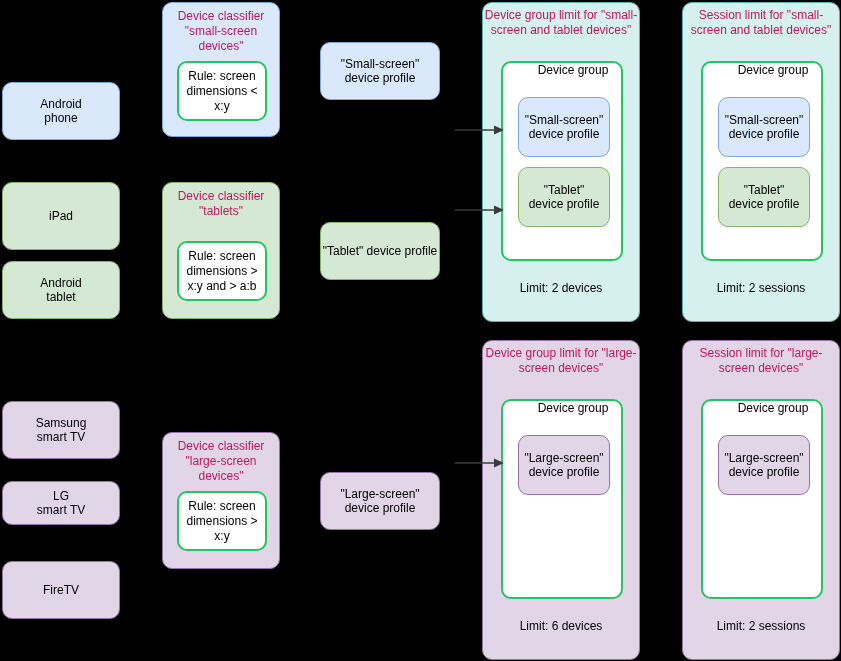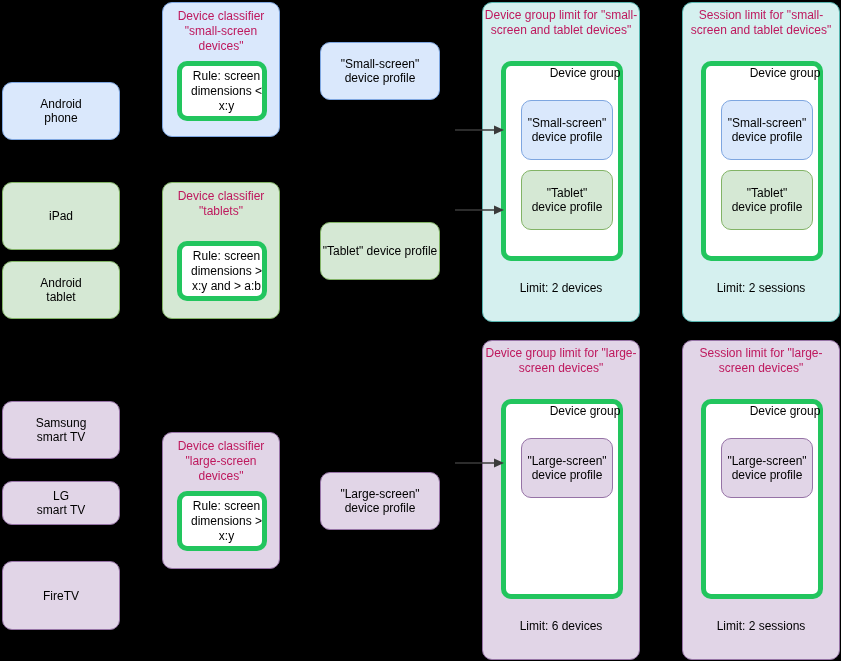--- a/index.html
+++ b/index.html
@@ -61,31 +61,30 @@
     text-align: center;
     white-space: nowrap;
     font-size: 12px;
     line-height: 15px;
     color: #000;
   }
   .rule {
     position: absolute;
     box-sizing: border-box;
     background: #ffffff;
-    border: 5px solid #22c55e;
+    border: 2px solid #22c55e;
     border-radius: 10px;
     display: flex;
     align-items: center;
     justify-content: center;
     text-align: center;
     font-size: 12px;
     line-height: 15px;
     color: #000;
     white-space: nowrap;
-    padding-left: 9px;
   }
   .arrow {
     position: absolute;
     pointer-events: none;
   }
   .ovf { white-space: nowrap; }
 </style>
 </head>
 <body>
 
@@ -105,21 +104,21 @@
   </div>
 
   <div class="node purple" style="left:2px; top:401px; width:118px; height:58px;">
     <span class="lbl">Samsung<br>smart TV</span>
   </div>
 
   <div class="node purple" style="left:2px; top:481px; width:118px; height:44px;">
     <span class="lbl">LG<br>smart TV</span>
   </div>
 
-  <div class="node purple" style="left:2px; top:561px; width:118px; height:69px;">
+  <div class="node purple" style="left:2px; top:561px; width:118px; height:58px;">
     <span class="lbl">FireTV</span>
   </div>
 
   <div class="node blue container" style="left:162px; top:2px; width:118px; height:135px;">
     <div class="title" style="top:6px; width:150px;">Device classifier<br>"small-screen<br>devices"</div>
     <div class="rule" style="left:14px; top:58px; width:90px; height:60px;">
       <span>Rule: screen<br>dimensions &lt;<br>x:y</span>
     </div>
   </div>
 

